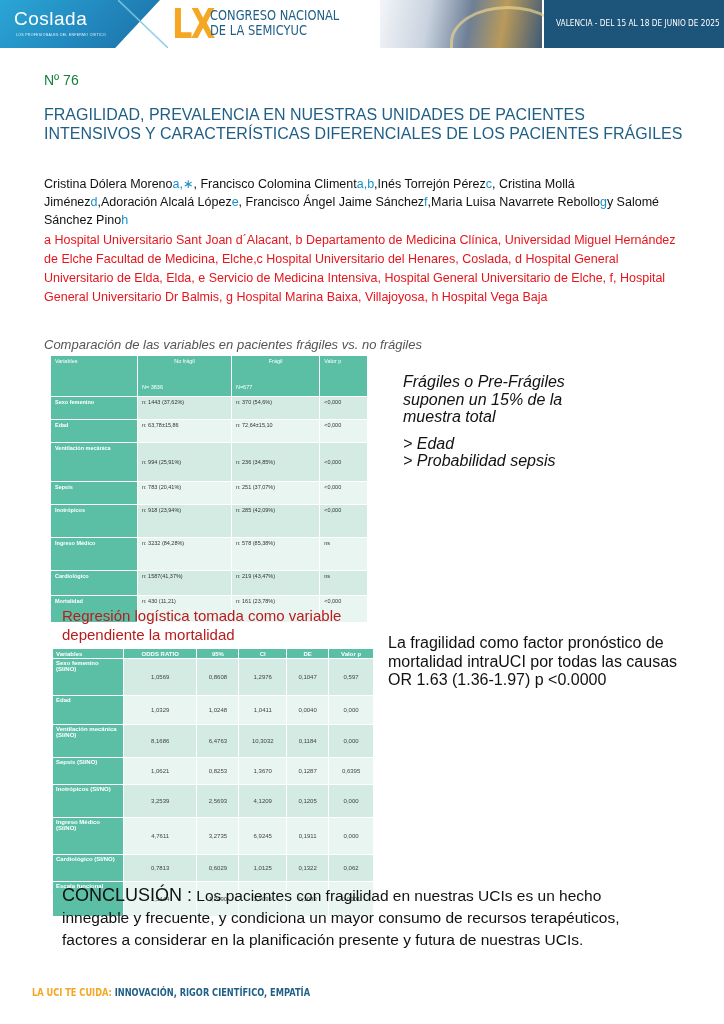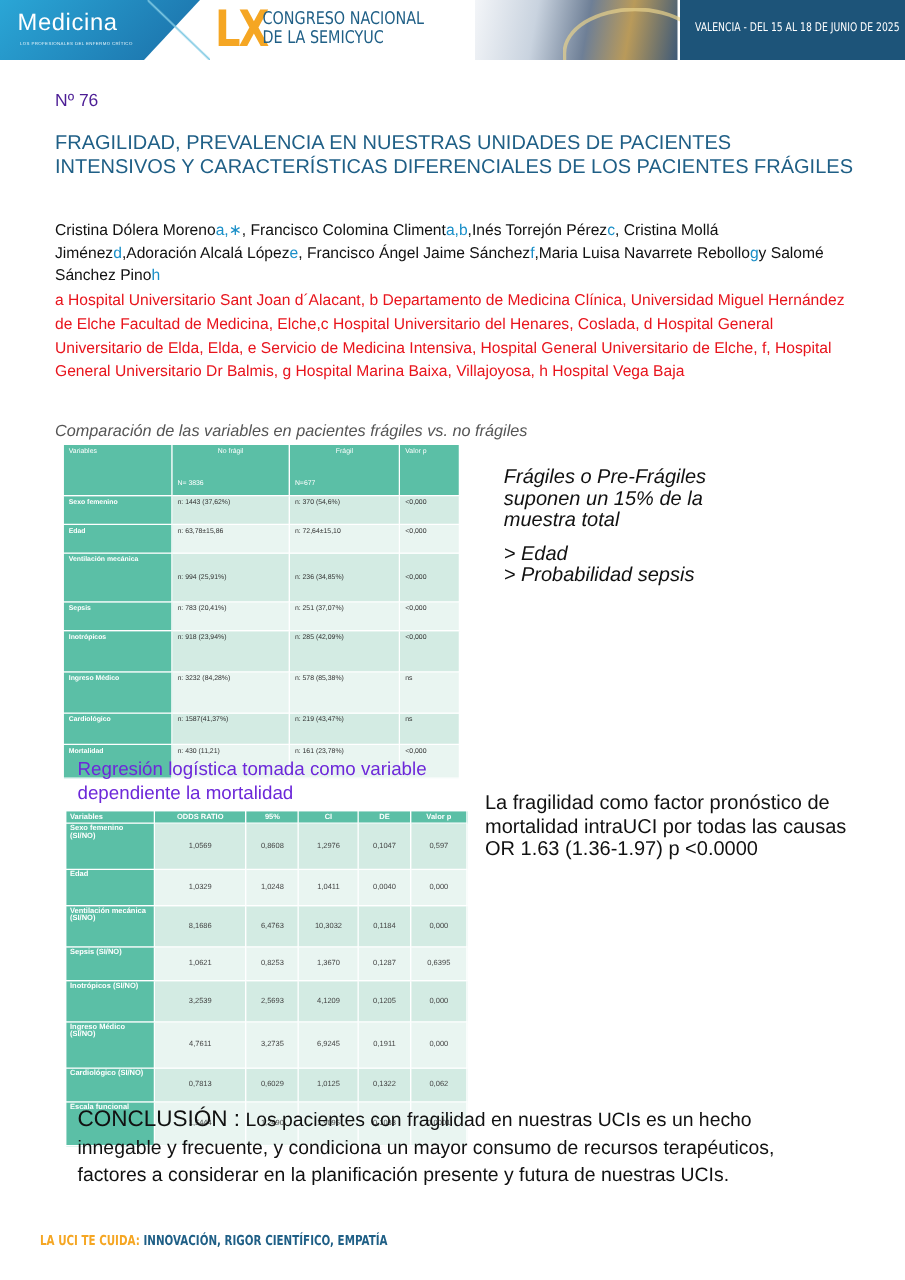--- a/index.html
+++ b/index.html
@@ -10,42 +10,42 @@
   .banner .edge{position:absolute;left:118px;top:0;width:50px;height:48px;background:linear-gradient(to bottom left,transparent 48%,#7fc9e3 50%,transparent 52%);}
   .logo{position:absolute;left:14px;top:8px;color:#fff;font-size:19px;letter-spacing:0.5px;}
   .logo-sub{position:absolute;left:16px;top:33px;color:#e6f4fb;font-size:3.5px;letter-spacing:0.3px;}
   .lx{position:absolute;left:172px;top:2px;color:#f5a623;font-size:40px;font-family:"DejaVu Sans",sans-serif;font-weight:bold;letter-spacing:-2px;line-height:44px;transform:scaleX(0.8);transform-origin:left;}
   .congreso{position:absolute;left:210px;top:8px;color:#1f5f86;font-size:14px;line-height:15px;font-family:"DejaVu Sans",sans-serif;transform:scaleX(0.82);transform-origin:left;}
   .photo{position:absolute;left:380px;top:0;width:162px;height:48px;background:linear-gradient(100deg,#f3f5f8 0%,#c9d3df 30%,#6e7f96 55%,#b99a5a 75%,#3f5a78 100%);}
   .photo .arc{position:absolute;left:70px;top:6px;width:110px;height:70px;border-radius:50% 50% 0 0;border:3px solid #e8d28c;border-bottom:none;opacity:.7;}
   .datebox{position:absolute;left:544px;top:0;width:180px;height:48px;background:#1d5479;}
   .datebox span{position:absolute;left:12px;top:17px;color:#fff;font-size:9.5px;font-family:"DejaVu Sans",sans-serif;transform:scaleX(0.78);transform-origin:left;white-space:nowrap;}
 
-  .num{position:absolute;left:44px;top:72px;color:#4c1d95;font-size:14px;}
+  .num{position:absolute;left:44px;top:72px;color:#15803d;font-size:14px;}
   .title{position:absolute;left:44px;top:105px;width:640px;color:#1f5f86;font-size:16px;line-height:19px;}
   .authors{position:absolute;left:44px;top:175px;width:640px;font-size:12.5px;line-height:18px;color:#111;}
   .authors .sup{color:#1a8fc8;}
   .affil{position:absolute;left:44px;top:231px;width:640px;font-size:12.5px;line-height:19px;color:#e8141c;}
   .caption1{position:absolute;left:44px;top:337px;font-size:13px;font-style:italic;color:#555;}
 
   
   .t1{position:absolute;left:50px;top:355px;width:318px;border-collapse:collapse;font-size:5.5px;}
   .t1 td,.t1 th{border:1px solid #fff;padding:2px 4px;vertical-align:top;text-align:left;}
   .t1 th{background:#5bbfa6;color:#fff;font-weight:normal;}
   .t1 td.lab{background:#5bbfa6;color:#fff;font-weight:bold;width:78px;}
   .t1 tr.odd td.v{background:#d3ebe3;color:#333;}
   .t1 tr.even td.v{background:#e9f5f1;color:#333;}
   .t1 .nh{display:block;margin-top:20px;}
 
   
   .right1{position:absolute;left:403px;top:373px;width:220px;font-size:16px;line-height:17.5px;color:#111;}
   .right1 p{margin:0 0 9px 0;font-style:italic;}
   .right1 .b{margin:0;}
 
-  .caption2{position:absolute;left:62px;top:606px;width:320px;font-size:15px;line-height:19px;color:#6d28d9;}
+  .caption2{position:absolute;left:62px;top:606px;width:320px;font-size:15px;line-height:19px;color:#b91c1c;}
 
   
   .t2{position:absolute;left:52px;top:648px;width:322px;border-collapse:collapse;font-size:6px;}
   .t2 td,.t2 th{border:1px solid #fff;padding:1px 3px;}
   .t2 th{background:#5bbfa6;color:#fff;font-weight:bold;height:7px;font-size:6px;}
   .t2 td.lab{background:#5bbfa6;color:#fff;font-weight:bold;width:64px;text-align:left;vertical-align:top;}
   .t2 td.v{text-align:center;color:#444;}
   .t2 tr.odd td.v{background:#d3ebe3;}
   .t2 tr.even td.v{background:#e9f5f1;}
 
@@ -58,21 +58,21 @@
   .footer{position:absolute;left:32px;top:986px;font-size:11px;font-weight:bold;font-family:"DejaVu Sans",sans-serif;transform:scaleX(0.75);transform-origin:left;white-space:nowrap;}
   .footer .o{color:#f5a623;}
   .footer .b{color:#1f5f86;}
 </style>
 </head>
 <body>
 
 <div class="banner">
   <div class="blue"></div>
   <div class="edge"></div>
-  <div class="logo">Medicina</div>
+  <div class="logo">Coslada</div>
   <div class="logo-sub">LOS PROFESIONALES DEL ENFERMO CRÍTICO</div>
   <div class="lx">LX</div>
   <div class="congreso">
     <div>CONGRESO NACIONAL</div>
     <div>DE LA SEMICYUC</div>
   </div>
   <div class="photo">
       <div class="arc"></div>
     </div>
   <div class="datebox">

